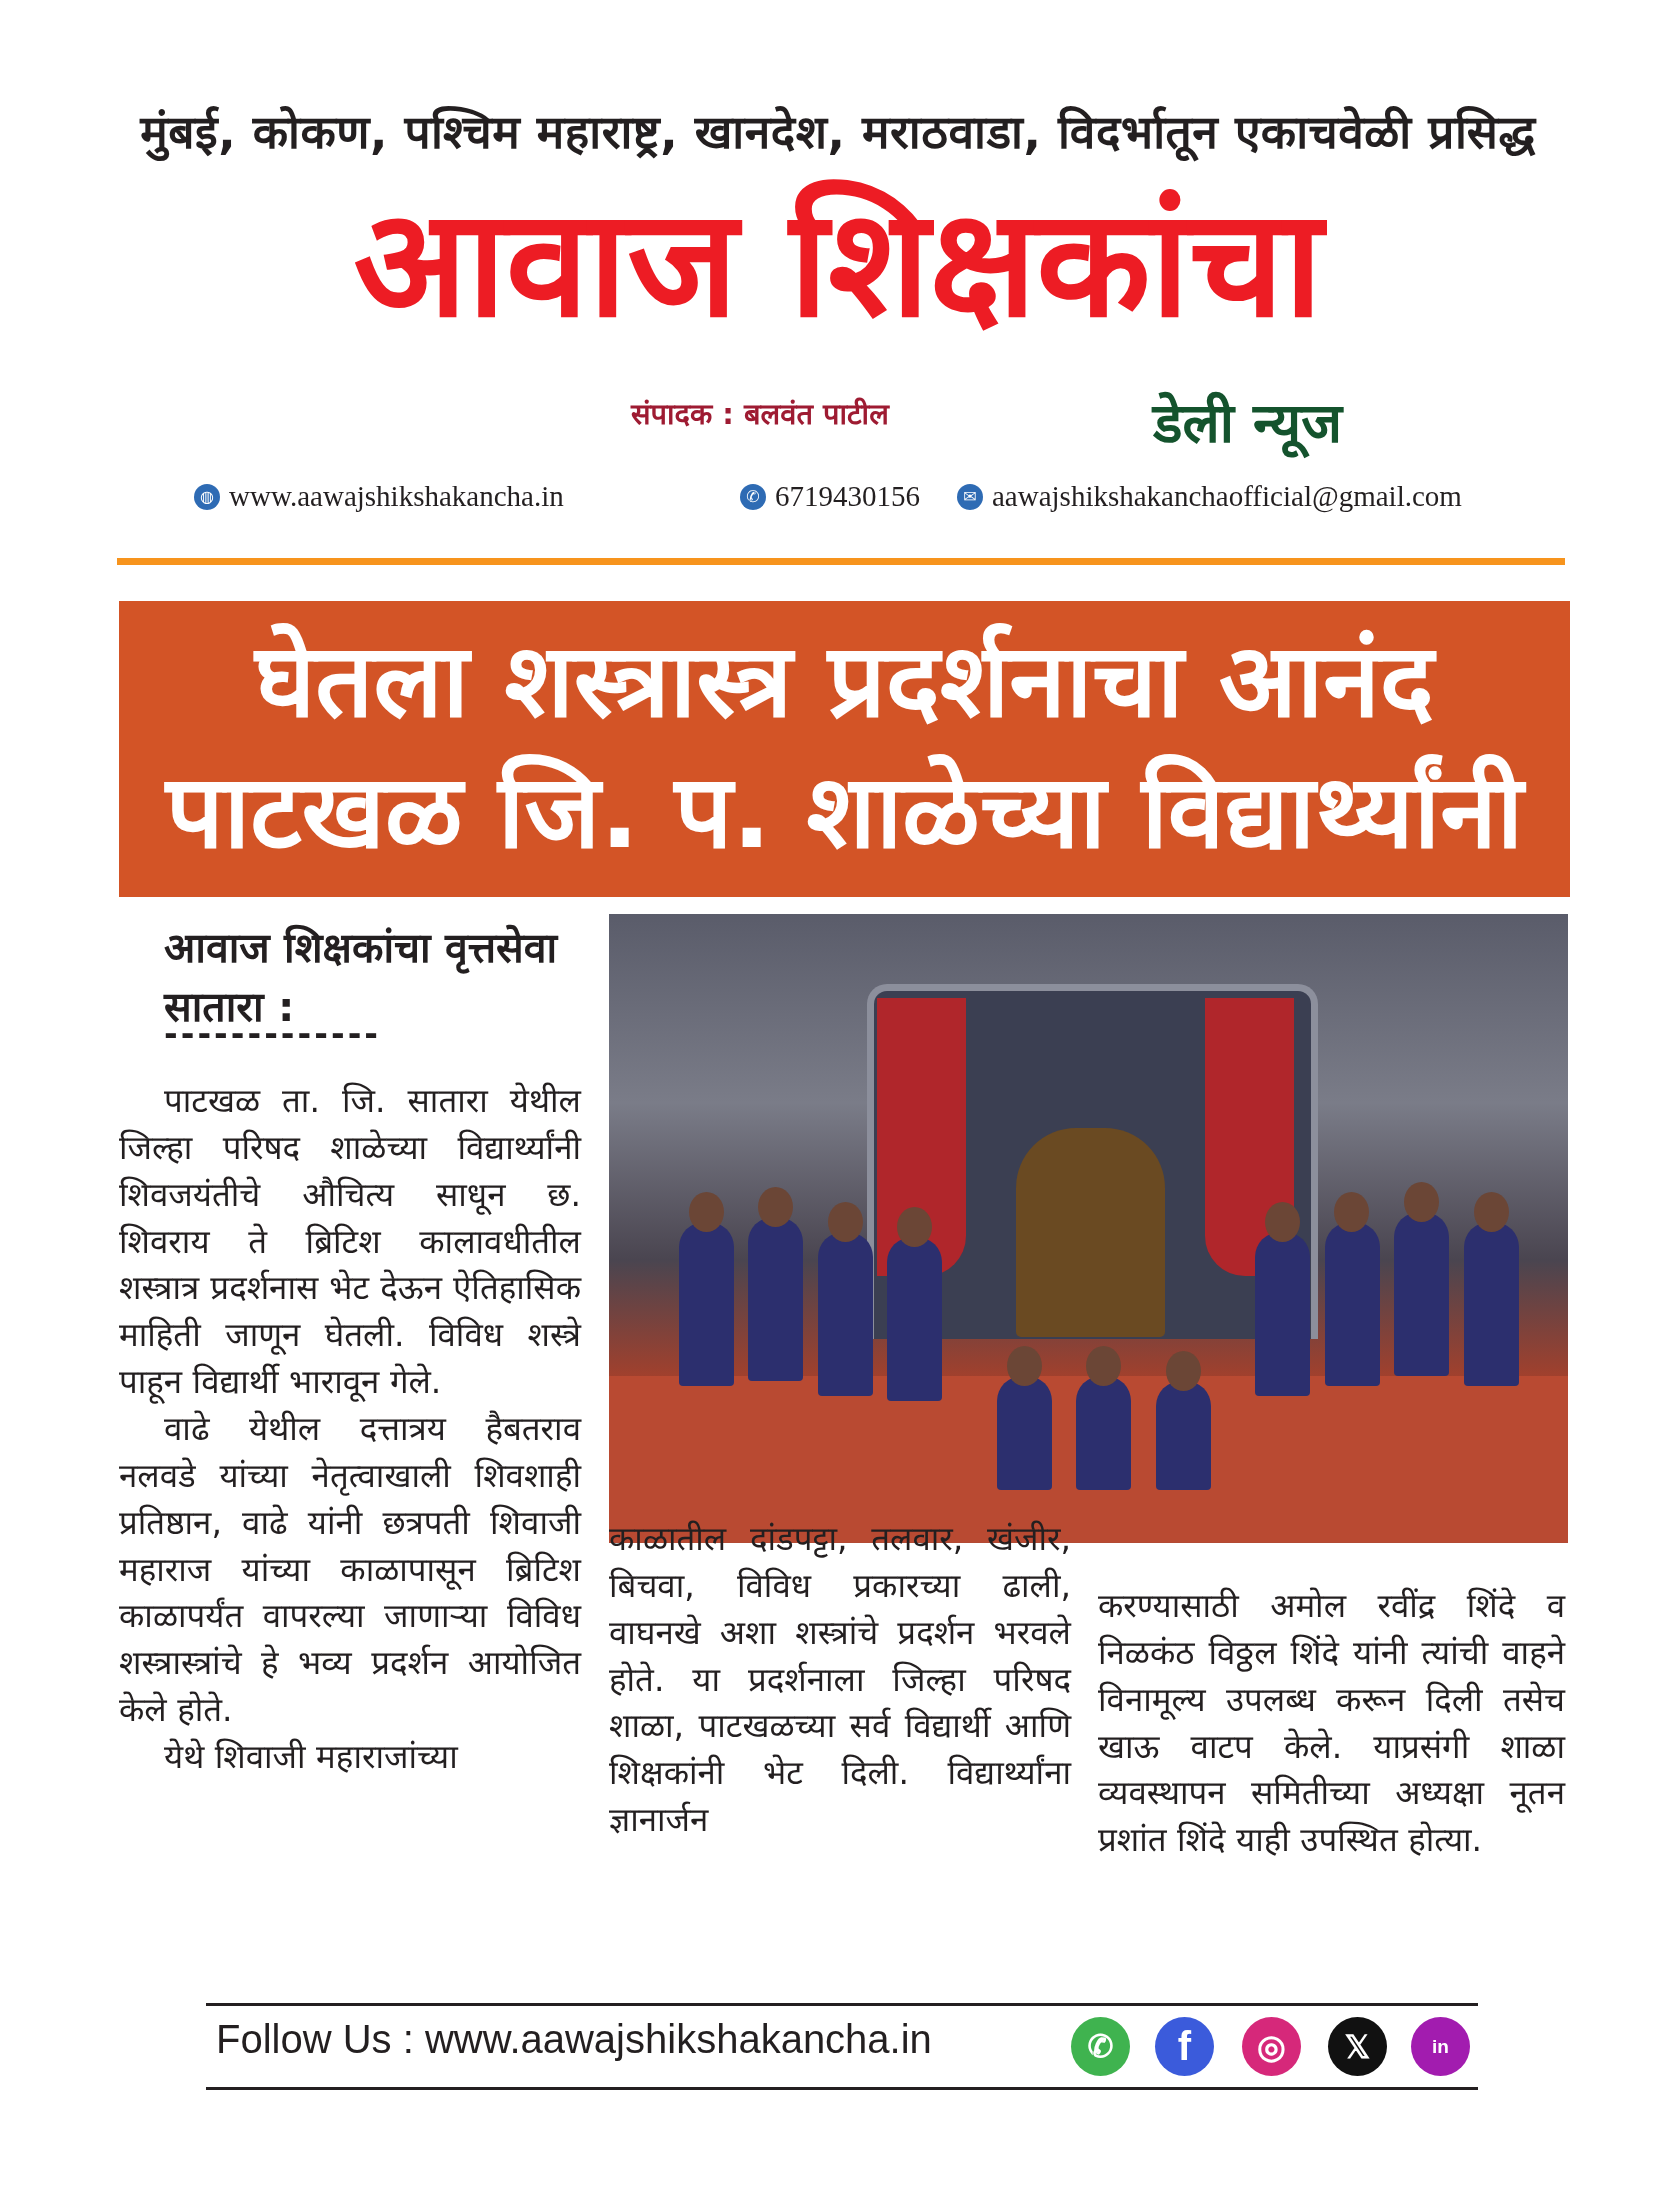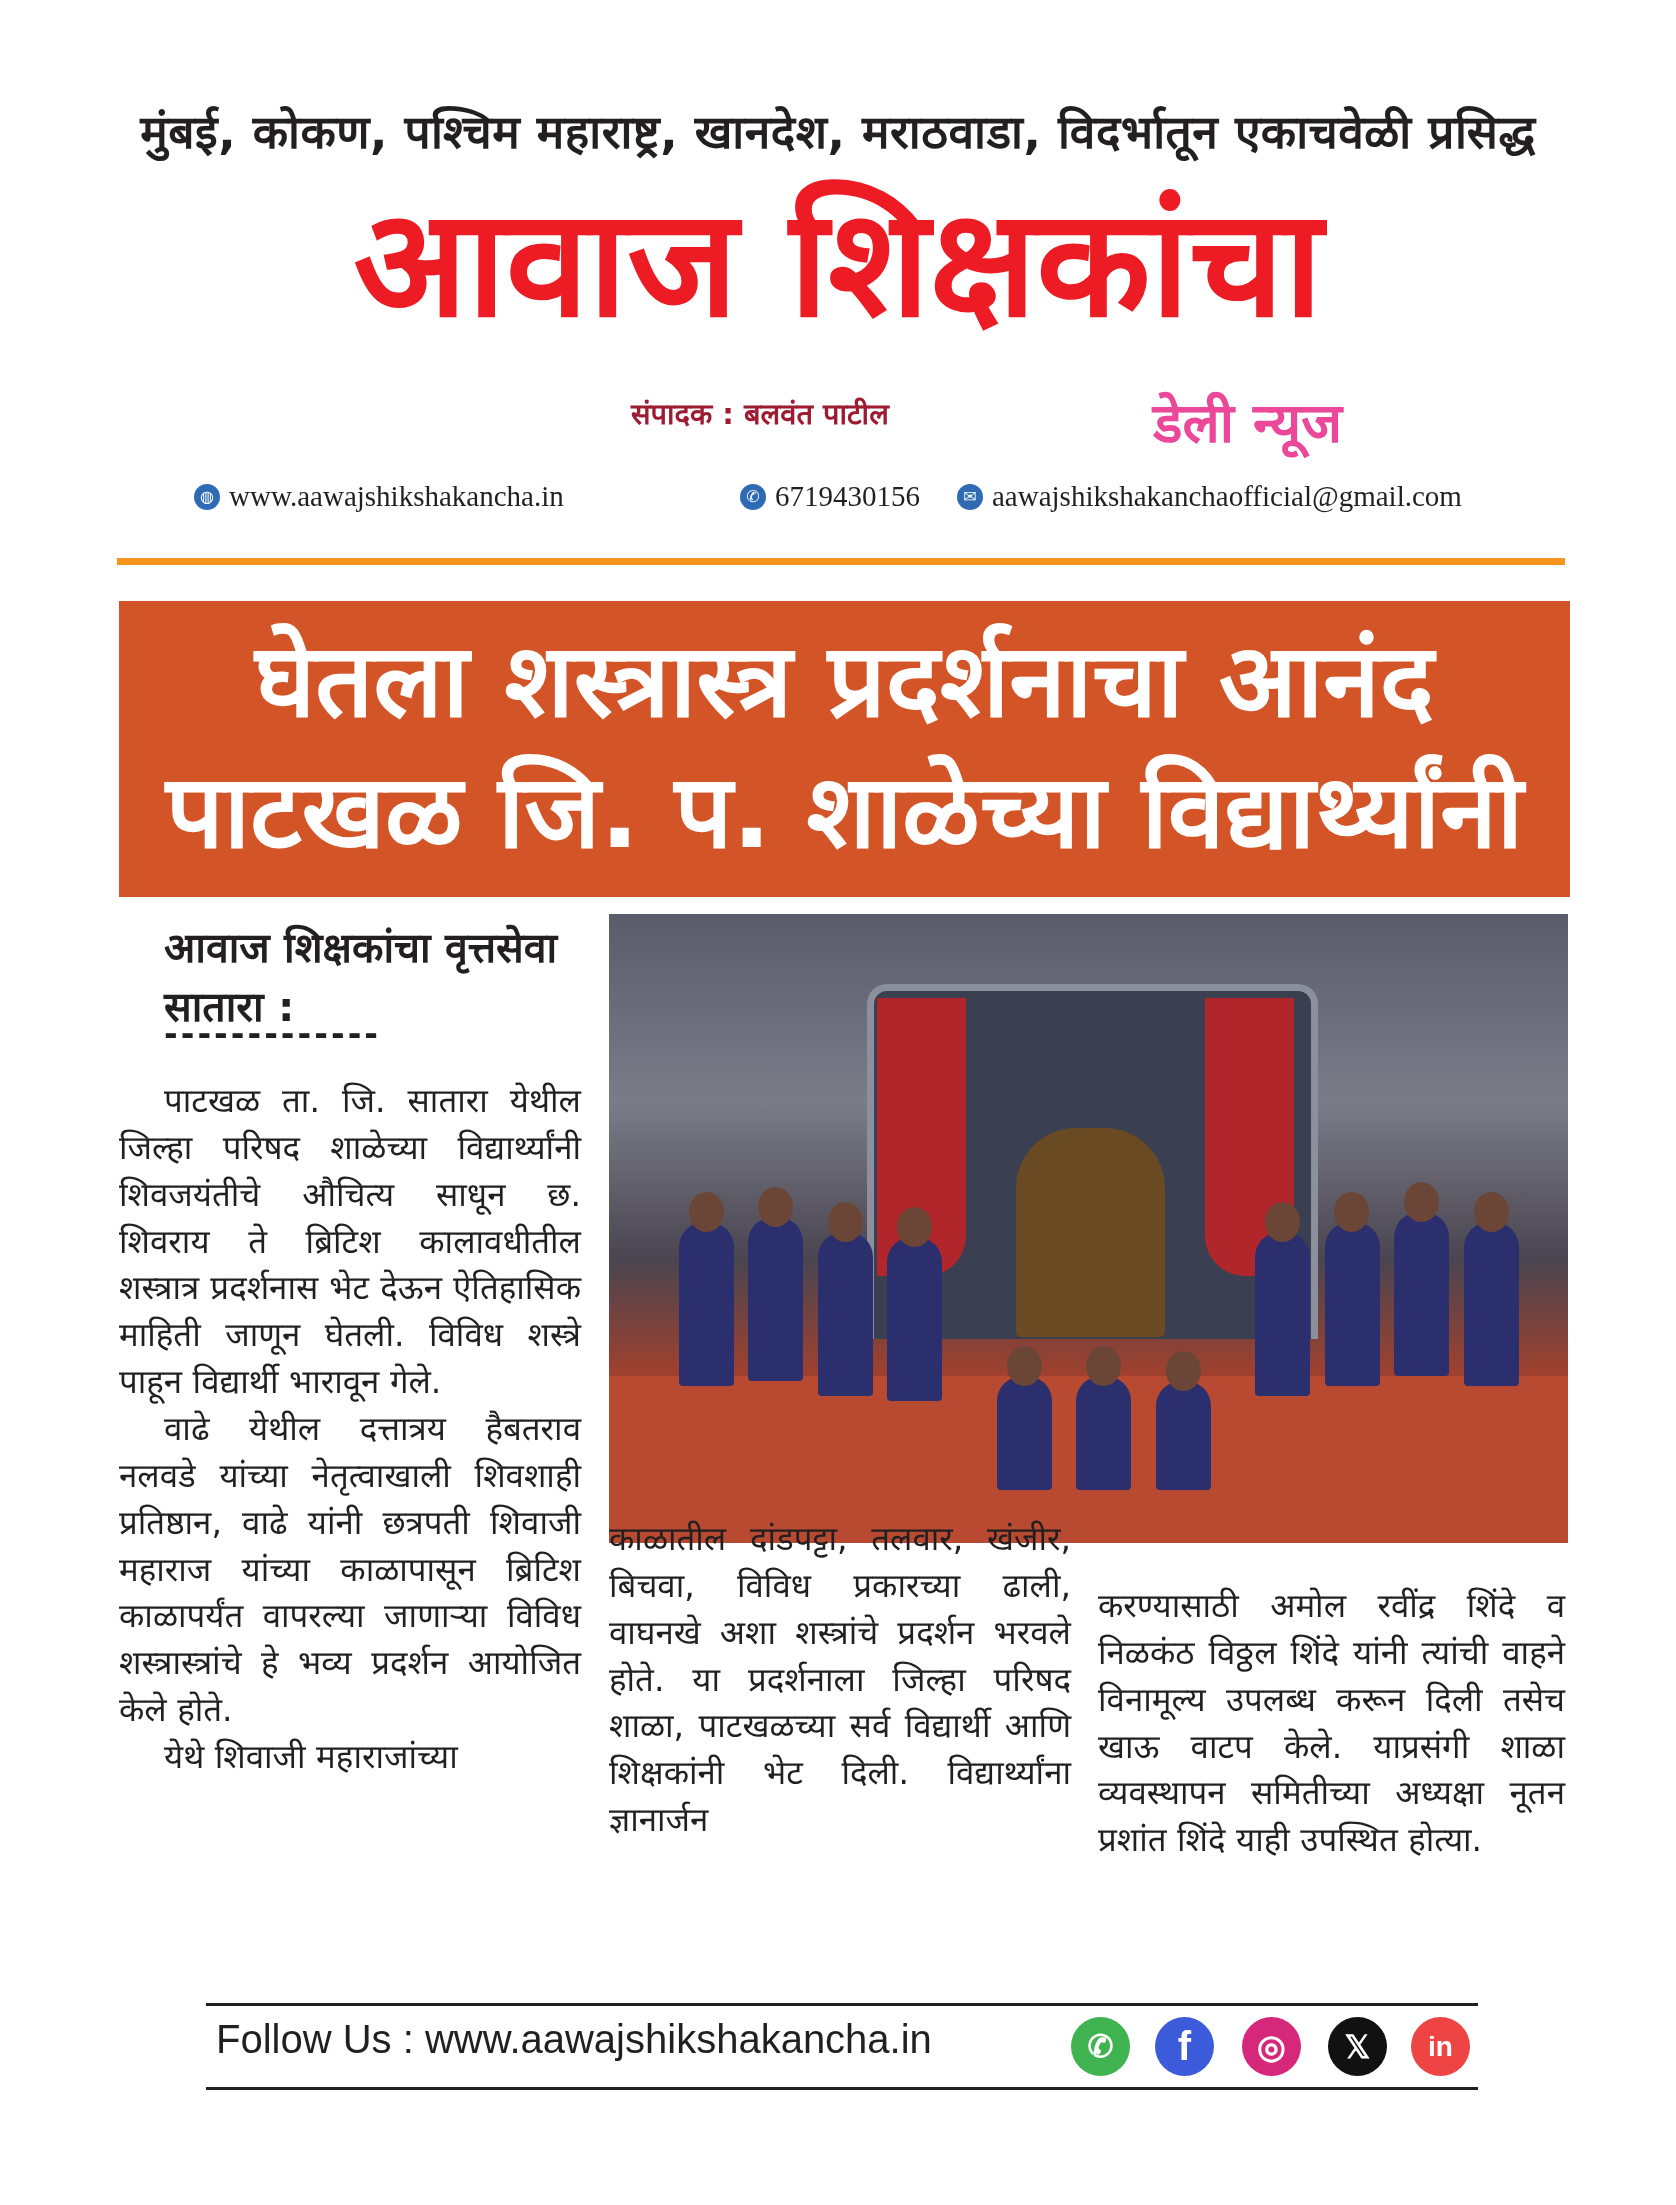--- a/index.html
+++ b/index.html
@@ -5,21 +5,21 @@
   html, body { margin: 0; padding: 0; background: #ffffff; }
   body { width: 1676px; height: 2205px; position: relative; overflow: hidden;
          font-family: "DejaVu Sans", sans-serif; color: #231f20; }
   .abs { position: absolute; }
 
   .tagline { left: 0; width: 1676px; top: 99px; text-align: center;
              font-size: 46px; font-weight: bold; color: #231f20; letter-spacing: 0.5px; }
   .masthead { left: 0; width: 1676px; top: 189px; text-align: center;
               font-size: 149px; font-weight: bold; color: #ed1c24; line-height: 1; }
   .editor { left: 631px; top: 393px; font-size: 29px; font-weight: bold; color: #9e1b32; text-align: center; }
-  .daily { left: 1153px; top: 383px; font-size: 55px; font-weight: bold; color: #ec4899; }
+  .daily { left: 1153px; top: 383px; font-size: 55px; font-weight: bold; color: #14532d; }
 
   .contact { top: 480px; font-size: 29px; font-family: "Liberation Serif", serif; color: #231f20;
              display: flex; align-items: center; gap: 9px; }
   .cicon { width: 26px; height: 26px; border-radius: 50%; background: #2e6bb4;
            color: #fff; font-size: 16px; display: flex; align-items: center; justify-content: center; }
 
   .rule { left: 117px; top: 558px; width: 1448px; height: 7px; background: #f7941d; }
 
   .headline-box { left: 119px; top: 601px; width: 1451px; height: 296px; background: #d35426; }
   .headline { left: 0; width: 100%; text-align: center; color: #ffffff;
@@ -142,18 +142,18 @@
   </div>
 <div class="abs social" style="left:1155px;background:#3b5bdb;font-size:40px;">
     <span>f</span>
   </div>
 <div class="abs social" style="left:1242px;background:#d6287a;font-size:33px;">
     <span>◎</span>
   </div>
 <div class="abs social" style="left:1328px;background:#111111;font-size:32px;">
     <span>𝕏</span>
   </div>
-<div class="abs social" style="left:1411px;background:#ef4444;font-size:28px;">
+<div class="abs social" style="left:1411px;background:#a21caf;font-size:19px;">
     <span>in</span>
   </div>
 
 <div class="abs footer-line" style="top:2087px;"></div>
 
 
 </body></html>

